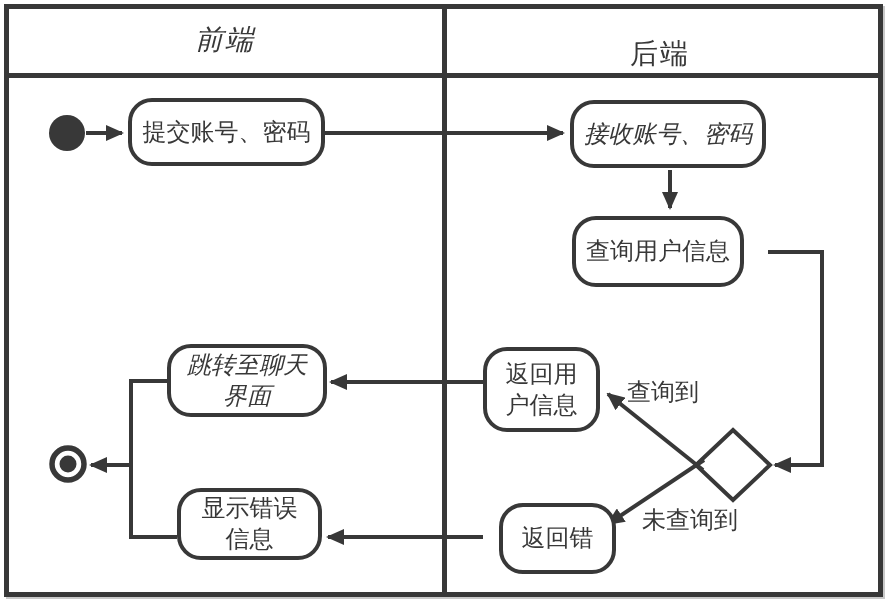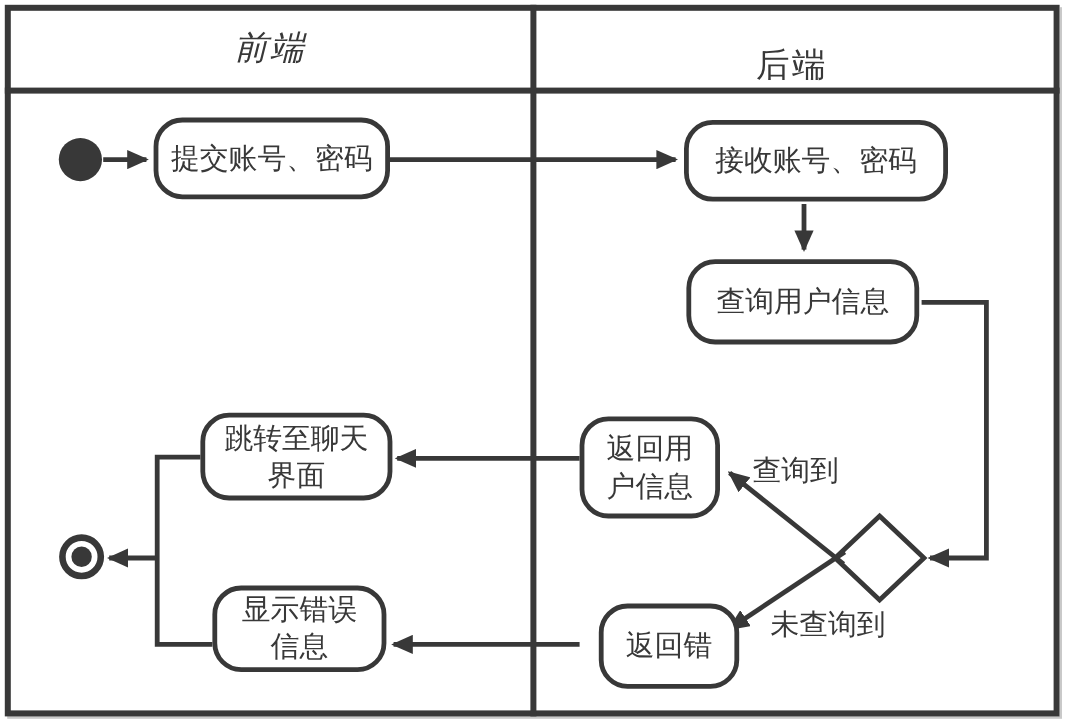--- a/index.html
+++ b/index.html
@@ -32,25 +32,25 @@
   .lane-header.back  { left:444px; width:432px;margin-top:14px; }
   
   .node {
     position:absolute; border:4px solid var(--stroke); border-radius:24px;
     background:var(--bg); display:flex; flex-direction:column;
     align-items:center; justify-content:center;
     font-size:24px; line-height:1.28; text-align:center; z-index:2;
   }
   .node span { display:block; white-space:nowrap; }
   #n-submit      { left:128px; top:98px;  width:197px; height:68px; }
-  #n-receive     { left:570px; top:100px; width:220px; height:68px; }
-  #n-query       { left:572px; top:216px; width:194px; height:71px; }
+  #n-receive     { left:570px; top:100px; width:196px; height:68px;font-style:italic; }
+  #n-query       { left:572px; top:216px; width:172px; height:71px; }
   #n-return-user { left:483px; top:347px; width:117px; height:85px; }
   #n-return-err  { left:483px; top:503px; width:117px; height:71px;margin-left:16px; }
-  #n-jump-chat   { left:167px; top:344px; width:160px; height:73px; }
+  #n-jump-chat   { left:167px; top:344px; width:160px; height:73px;font-style:italic; }
   #n-show-err    { left:177px; top:488px; width:145px; height:72px; }
   
   .edge-label { position:absolute; font-size:24px; z-index:3; white-space:nowrap; }
   #lbl-found     { left:627px; top:376px; }
   #lbl-not-found { left:642px; top:504px; }
   
   svg.connectors { position:absolute; left:0; top:0; z-index:1; }
   svg.connectors .wire { stroke:var(--stroke); stroke-width:4; fill:none; }
   svg.connectors .shape-fill { fill:var(--stroke); stroke:none; }
   svg.connectors .diamond { fill:var(--bg); stroke:var(--stroke); stroke-width:4; }

